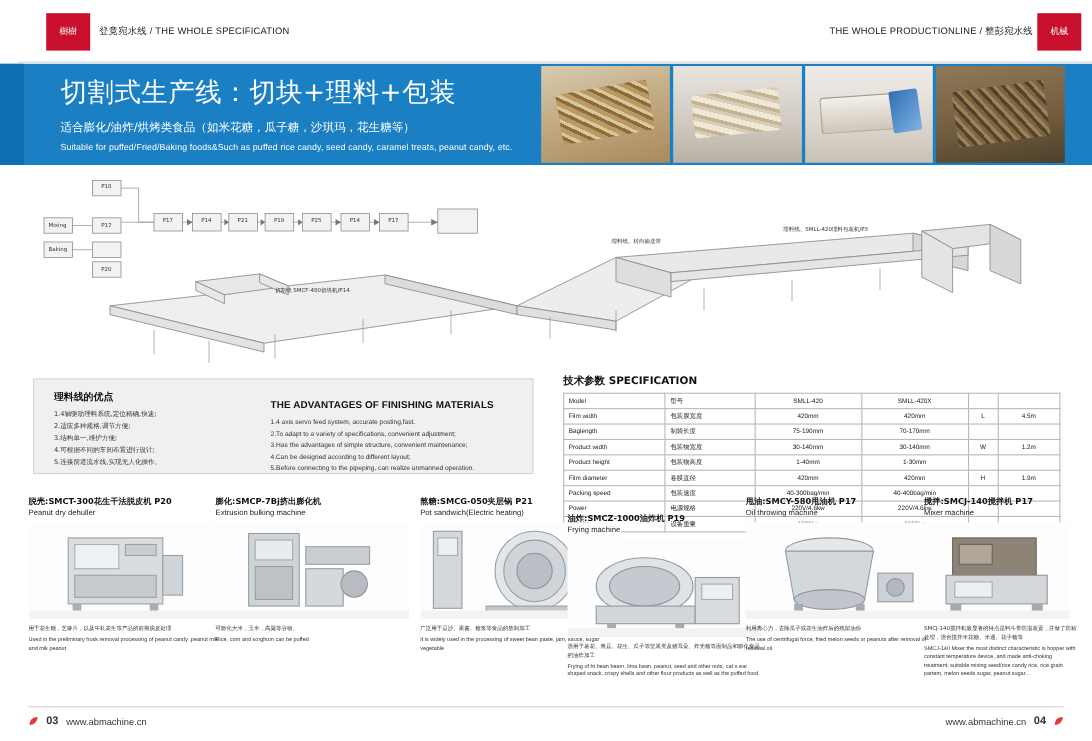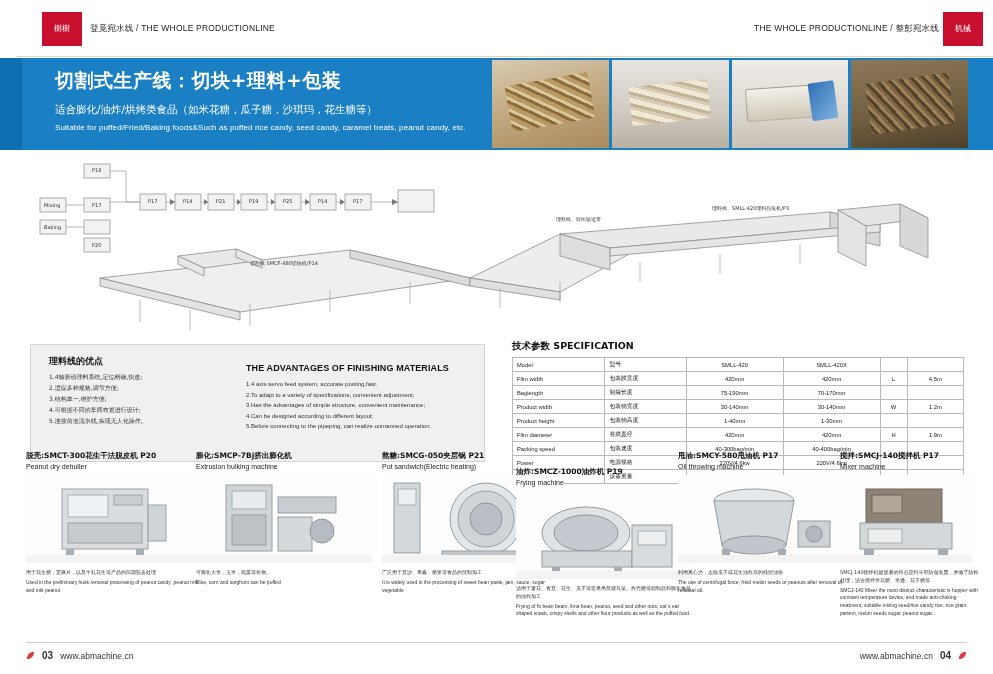--- a/index.html
+++ b/index.html
@@ -23,21 +23,21 @@
   .logo-box span { display:block; }
   .hdr-left-txt { font-size:8.5px; color:#222; letter-spacing:.2px; }
   .hdr-right { position:absolute; right:26px; top:12px; display:flex; align-items:center; gap:4px; }
   .hdr-right-txt { font-size:8.5px; color:#222; letter-spacing:.2px; }
   .hdr-rule { position:absolute; left:0; top:56px; width:993px; height:1px; background:#d7d7d7; }
 
   
   .band { position:absolute; left:0; top:58px; width:993px; height:92px; background:#1b7fc4; }
   .band-accent { position:absolute; left:0; top:58px; width:22px; height:92px; background:#0e6fb0; }
   .band-inner { position:absolute; left:55px; top:68px; width:430px; color:#fff; }
-  .band-title { font-size:19px; font-weight:bold; letter-spacing:.5px; font-family:"DejaVu Sans", sans-serif; }
+  .band-title { font-size:24px; font-weight:normal; letter-spacing:.5px; font-family:"DejaVu Sans", sans-serif; }
   .band-sub { font-size:10.5px; margin-top:7px; letter-spacing:.1px; }
   .band-cn2 { font-size:10.5px; margin-top:9px; font-family:"DejaVu Sans", sans-serif; }
   .band-en2 { font-size:8px; margin-top:6px; letter-spacing:.1px; }
 
   
   .photo-strip { position:absolute; left:492px; top:60px; width:476px; height:88px; display:flex; gap:3px; }
   .pstrip { flex:1; position:relative; overflow:hidden; background:#ddd; }
   .pstrip.p1 { background: linear-gradient(165deg,#d8cbb0 0%,#c3ab84 45%,#a98a5c 100%); }
   .pstrip.p2 { background: linear-gradient(180deg,#e8e4df 0%,#cfc9c0 60%,#b9b0a3 100%); }
   .pstrip.p3 { background: linear-gradient(180deg,#efece8 0%,#ded9d2 55%,#c8c1b6 100%); }
@@ -54,21 +54,21 @@
       background:linear-gradient(135deg,#2f6fb5,#7fb2e0); transform:rotate(-4deg); border-radius:2px; }
   .p4 .bar-shape { left:14%; top:20%; width:72%; height:58%;
       background: repeating-linear-gradient(55deg,#7d6543 0 3px,#54432b 3px 6px,#9c8158 6px 9px); transform:rotate(-8deg); }
 
   
   .diagram { position:absolute; left:0; top:150px; width:993px; height:190px; background:#fff; }
   .dg-svg { position:absolute; left:0; top:0; }
   .dg-label { position:absolute; font-size:5px; color:#333; font-family:"DejaVu Sans", sans-serif; white-space:nowrap; }
 
   
-  .adv { position:absolute; left:30px; top:344px; width:455px; height:118px;
+  .adv { position:absolute; left:30px; top:344px; width:455px; height:87px;
          background:#f0f0f0; border:1px solid #d5d5d5; }
   .adv-cn-title { position:absolute; left:18px; top:10px; font-size:9px; font-weight:bold; color:#111;
                   font-family:"DejaVu Sans", sans-serif; }
   .adv-cn-list { position:absolute; left:18px; top:26px; width:180px; font-size:6px; line-height:1.85; color:#333;
                  font-family:"DejaVu Sans", sans-serif; }
   .adv-en-title { position:absolute; left:215px; top:18px; font-size:9px; font-weight:bold; color:#111; letter-spacing:.1px; }
   .adv-en-list { position:absolute; left:215px; top:34px; width:230px; font-size:6px; line-height:1.75; color:#333; }
 
   
   .spec { position:absolute; left:512px; top:340px; width:452px; }
@@ -103,21 +103,21 @@
 </head>
 <body>
 
 <div class="page">
 
   <div class="header">
     <div class="hdr-left">
       <div class="logo-box">
         <span>樹樹</span>
       </div>
-      <div class="hdr-left-txt">登竟宛水线 / THE WHOLE PRODUCTIONLINE</div>
+      <div class="hdr-left-txt">登竟宛水线 / THE WHOLE SPECIFICATION</div>
     </div>
     <div class="hdr-right">
       <div class="hdr-right-txt">THE WHOLE PRODUCTIONLINE / 整彭宛水线</div>
       <div class="logo-box">
         <span>机械</span>
       </div>
     </div>
     <div class="hdr-rule"></div>
   </div>
 

